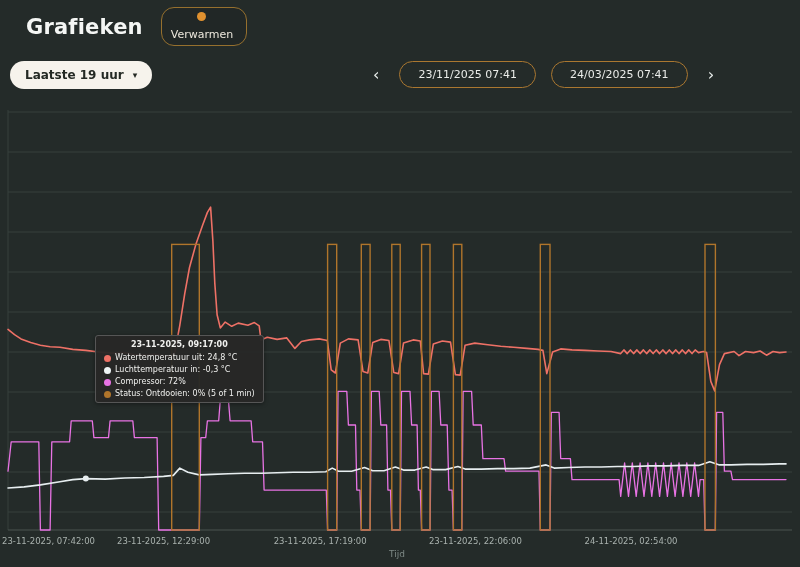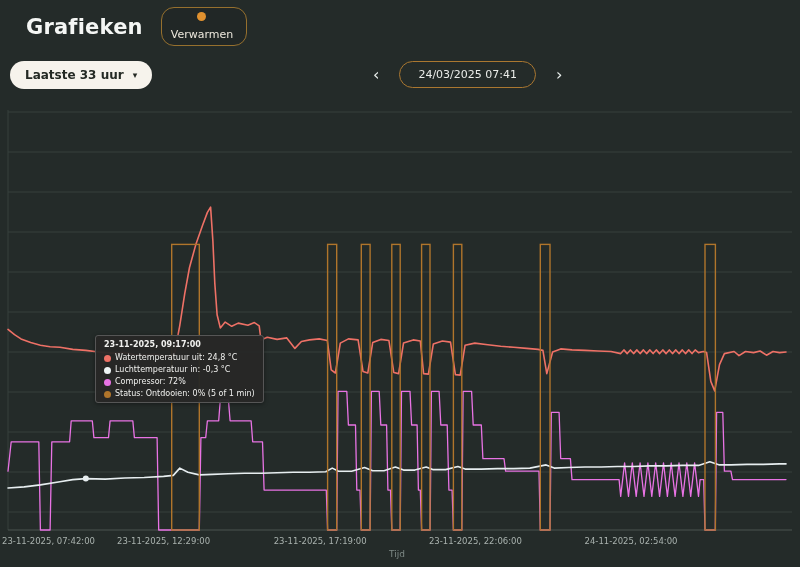--- a/index.html
+++ b/index.html
@@ -20,44 +20,45 @@
   .range-pill .chev{font-size:9px;line-height:1;}
   .nav{position:absolute;left:368px;top:1px;display:flex;align-items:center;gap:15px;}
   .nav-arrow{background:none;border:none;color:#e9eeec;font-size:16px;line-height:1;
     padding:2px 5px;cursor:pointer;font-family:inherit;}
   .date-pill{background:transparent;border:1px solid #aa7730;border-radius:14px;
     padding:6px 18px;font-size:11px;color:#eaece9;font-family:inherit;cursor:pointer;}
   #chart-svg{position:absolute;left:0;top:0;}
   .tooltip{position:absolute;left:95px;top:335px;z-index:5;width:max-content;
     background:rgba(40,40,38,.96);border:1px solid #565656;border-radius:3px;
     font-size:8px;color:#f0f0ee;padding-bottom:3px;box-shadow:0 1px 4px rgba(0,0,0,.4);}
-  .tooltip-title{font-weight:700;padding:4px 8px 2px;}
+  .tooltip-title{font-weight:700;padding:4px 8px 2px;text-align:center;}
   .tooltip-row{display:flex;align-items:flex-end;gap:4px;padding:1.5px 8px;white-space:nowrap;}
   .trow-dot{width:7px;height:7px;border-radius:50%;flex:none;}
 </style>
 </head>
 <body>
 
 <div class="page">
 
   <div class="header">
     <div class="title">Grafieken</div>
     <div class="badge">
       <span class="badge-dot"></span>
       <span>Verwarmen</span>
     </div>
   </div>
 
   <div class="controls">
     <button class="range-pill">
-      <span>Laatste 33 uur</span>
+      <span>Laatste 19 uur</span>
       <span class="chev">▾</span>
     </button>
     <div class="nav">
       <button class="nav-arrow"><span>‹</span></button>
+      <button class="date-pill">23/11/2025 07:41</button>
       <button class="date-pill">24/03/2025 07:41</button>
       <button class="nav-arrow"><span>›</span></button>
     </div>
   </div>
 
   <svg id="chart-svg" width="800" height="567" viewBox="0 0 800 567">
       <line x1="8" y1="112" x2="792" y2="112" stroke="#37413d" stroke-width="1"></line>
       <line x1="8" y1="152" x2="792" y2="152" stroke="#37413d" stroke-width="1"></line>
       <line x1="8" y1="192" x2="792" y2="192" stroke="#37413d" stroke-width="1"></line>
       <line x1="8" y1="232" x2="792" y2="232" stroke="#37413d" stroke-width="1"></line>

